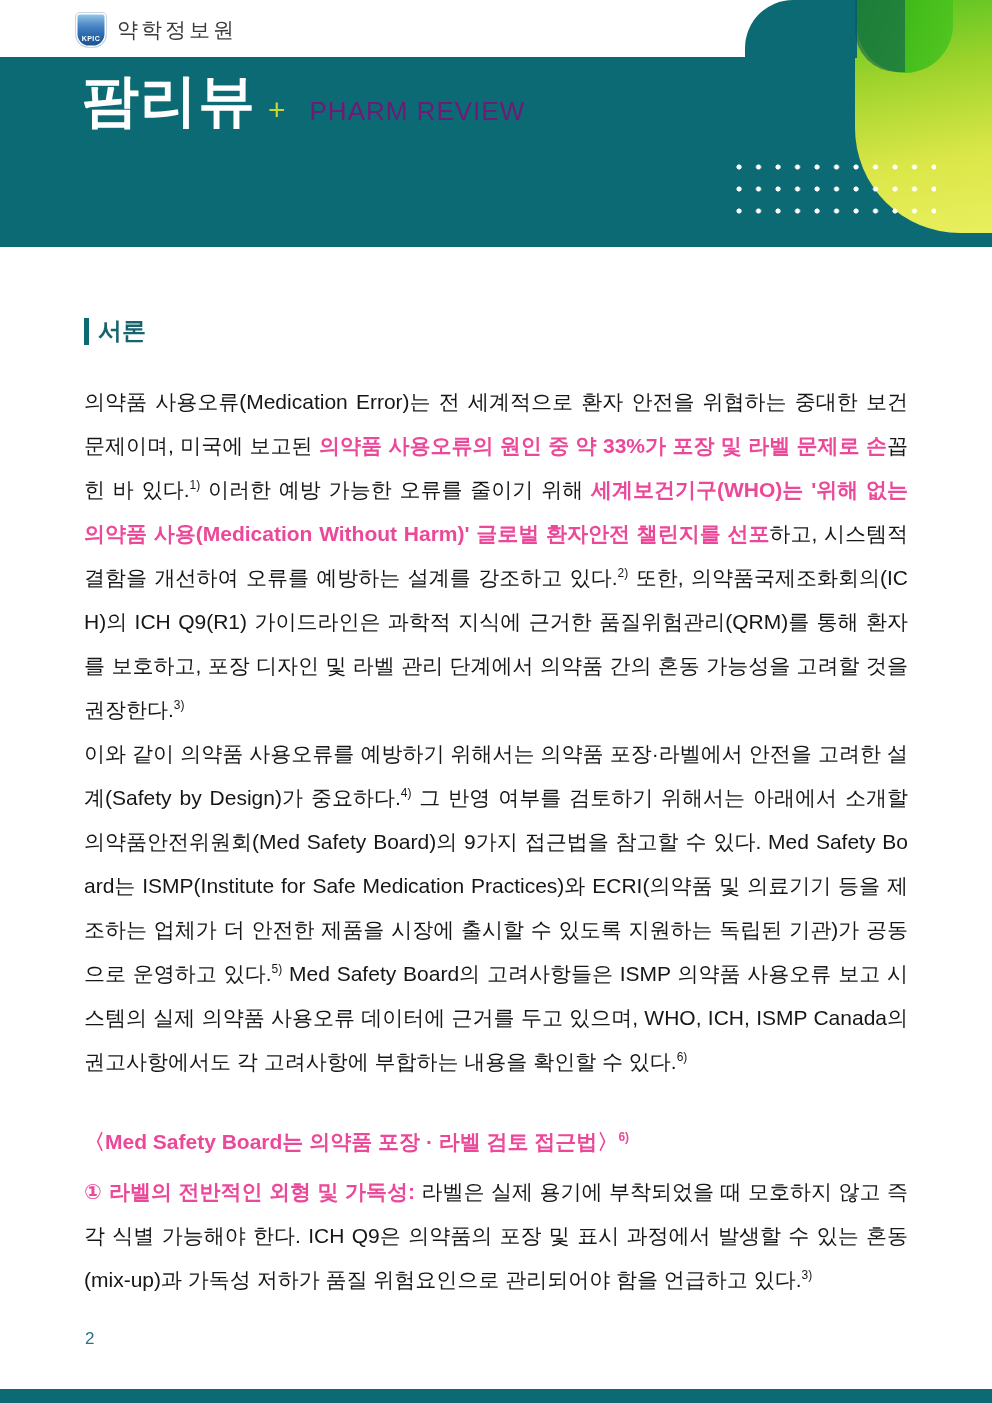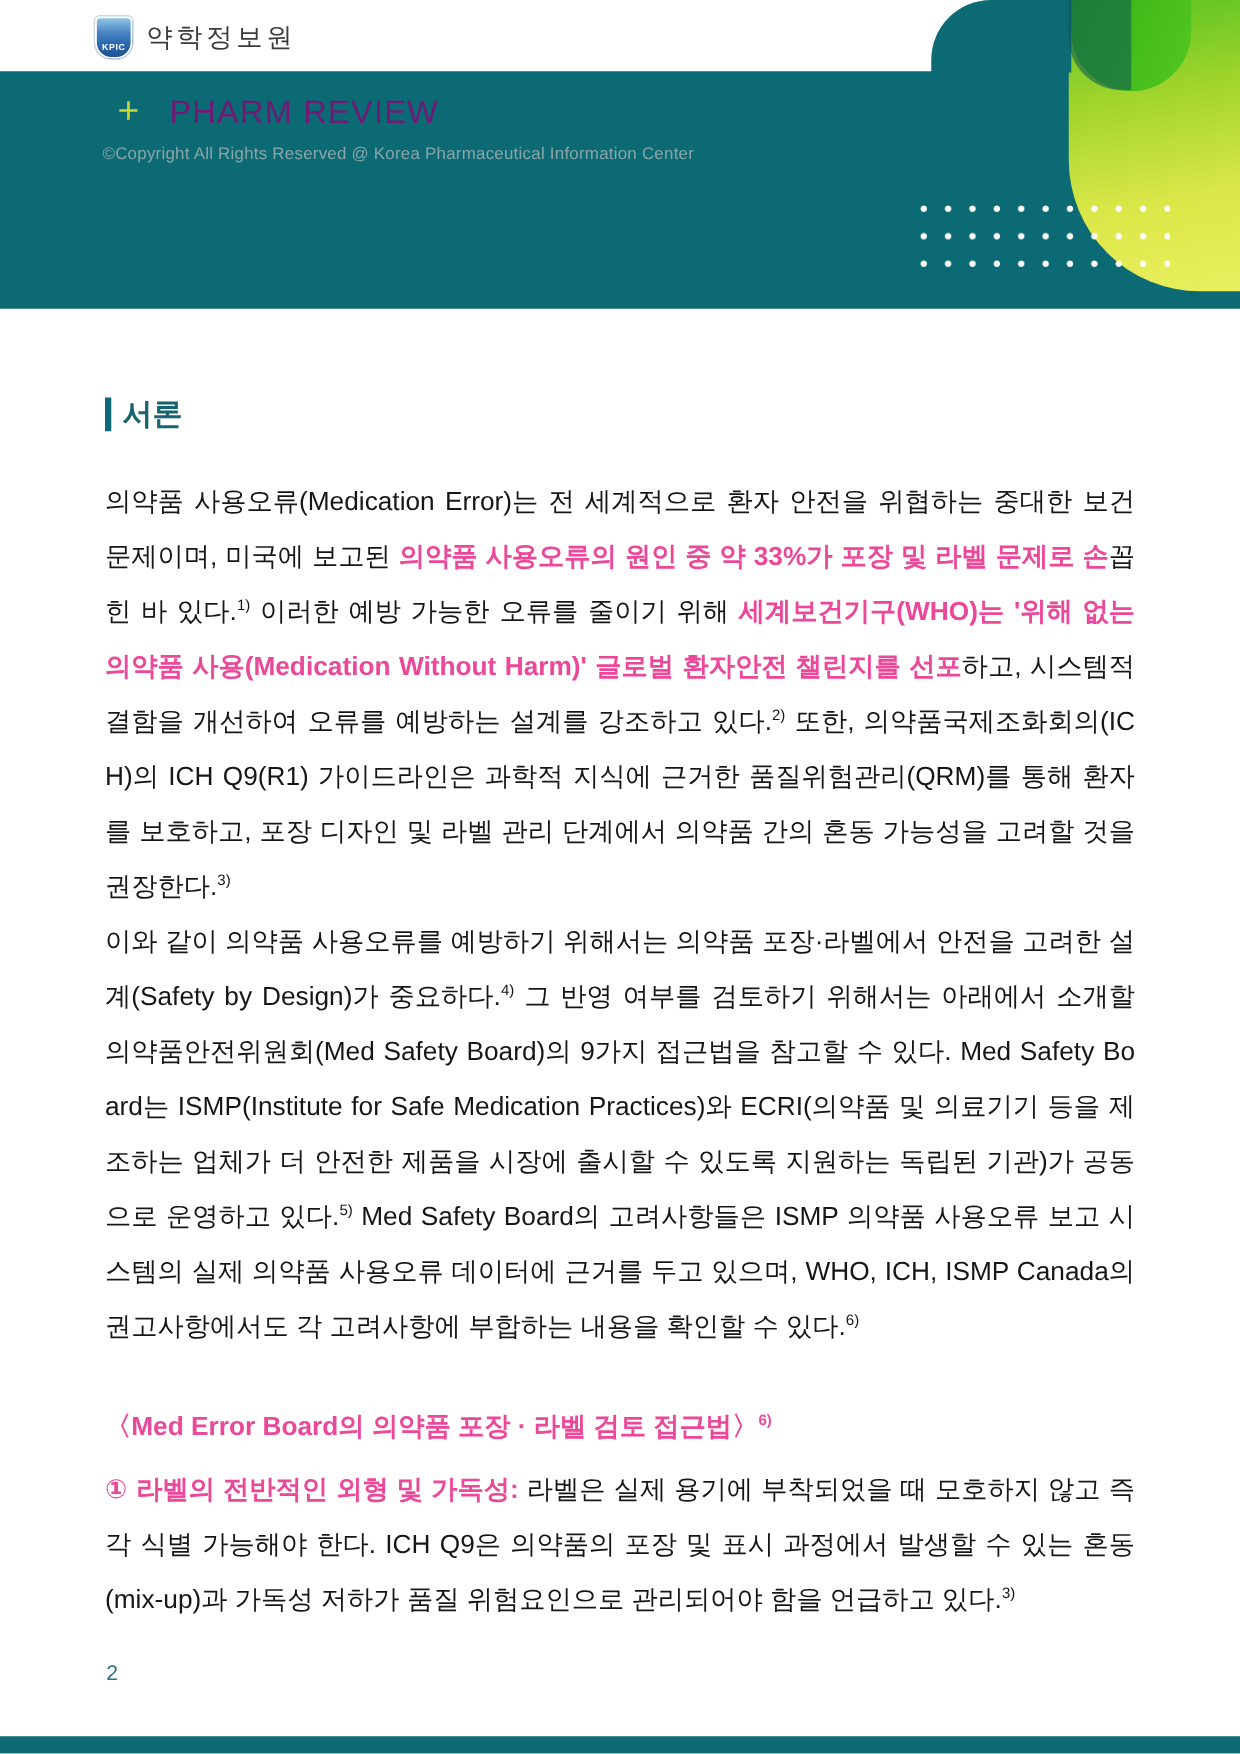--- a/index.html
+++ b/index.html
@@ -94,35 +94,35 @@
 
   <div class="banner"></div>
   <div class="blob-yellow"></div>
   <div class="blob-green"></div>
   <div class="teal-ext"></div>
   <div class="green-overlap"></div>
   <div class="dot-grid"></div>
 
   <div class="banner-text">
     <div class="title-row">
+      <span class="nl-title">팜리뷰</span>
       <span class="nl-plus">+</span>
       <span class="nl-sub">PHARM REVIEW</span>
     </div>
-    <div class="copyright">©Copyright All Rights Reserved @ Korea Pharmaceutical Information Center</div>
   </div>
 
   <div class="article">
     <div class="section-heading">
       <span class="section-bar"></span>
       <span class="section-title">서론</span>
     </div>
     <div class="paras" id="paragraphs">
         <p class="para"><span>의약품 사용오류(Medication Error)는 전 세계적으로 환자 안전을 위협하는 중대한 보건 문제이며, 미국에 보고된 </span><span class="bold">의약품 사용오류의 원인 중 약 33%가 포장 및 라벨 문제로 손</span><span>꼽힌 바 있다.</span><sup>1)</sup><span> 이러한 예방 가능한 오류를 줄이기 위해 </span><span class="bold">세계보건기구(WHO)는 '위해 없는 의약품 사용(Medication Without Harm)' 글로벌 환자안전 챌린지를 선포</span><span>하고, 시스템적 결함을 개선하여 오류를 예방하는 설계를 강조하고 있다.</span><sup>2)</sup><span> 또한, 의약품국제조화회의(ICH)의 ICH Q9(R1) 가이드라인은 과학적 지식에 근거한 품질위험관리(QRM)를 통해 환자를 보호하고, 포장 디자인 및 라벨 관리 단계에서 의약품 간의 혼동 가능성을 고려할 것을 권장한다.</span><sup>3)</sup></p>
         <p class="para"><span>이와 같이 의약품 사용오류를 예방하기 위해서는 의약품 포장·라벨에서 안전을 고려한 설계(Safety by Design)가 중요하다.</span><sup>4)</sup><span> 그 반영 여부를 검토하기 위해서는 아래에서 소개할 의약품안전위원회(Med Safety Board)의 9가지 접근법을 참고할 수 있다. Med Safety Board는 ISMP(Institute for Safe Medication Practices)와 ECRI(의약품 및 의료기기 등을 제조하는 업체가 더 안전한 제품을 시장에 출시할 수 있도록 지원하는 독립된 기관)가 공동으로 운영하고 있다.</span><sup>5)</sup><span> Med Safety Board의 고려사항들은 ISMP 의약품 사용오류 보고 시스템의 실제 의약품 사용오류 데이터에 근거를 두고 있으며, WHO, ICH, ISMP Canada의 권고사항에서도 각 고려사항에 부합하는 내용을 확인할 수 있다.</span><sup>6)</sup></p>
-        <p class="para approach-heading"><span class="bold">〈Med Error Board의 의약품 포장 · 라벨 검토 접근법〉</span><sup class="bold">6)</sup></p>
+        <p class="para approach-heading"><span class="bold">〈Med Safety Board는 의약품 포장 · 라벨 검토 접근법〉</span><sup class="bold">6)</sup></p>
         <p class="para"><span class="bold">① 라벨의 전반적인 외형 및 가독성:</span><span> 라벨은 실제 용기에 부착되었을 때 모호하지 않고 즉각 식별 가능해야 한다. ICH Q9은 의약품의 포장 및 표시 과정에서 발생할 수 있는 혼동(mix-up)과 가독성 저하가 품질 위험요인으로 관리되어야 함을 언급하고 있다.</span><sup>3)</sup></p>
       </div>
   </div>
 
   <span class="page-number">2</span>
   <div class="bottom-bar"></div>
 
 </div>
 
 </body></html>

